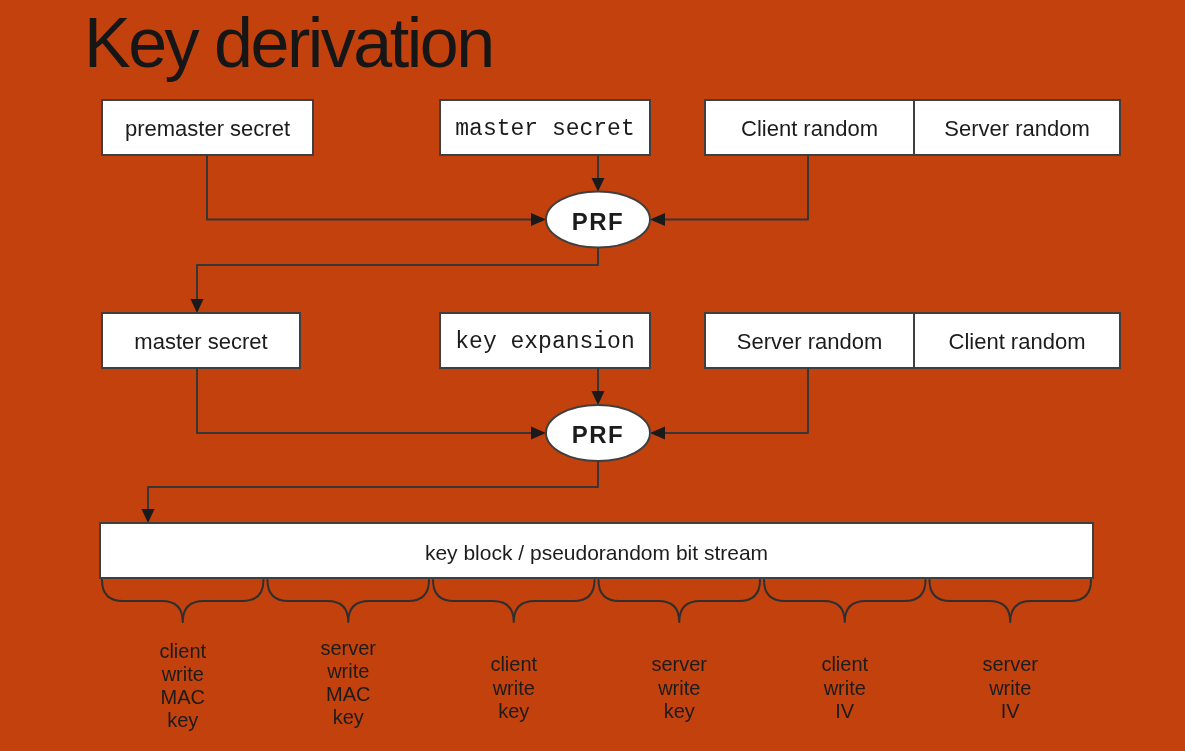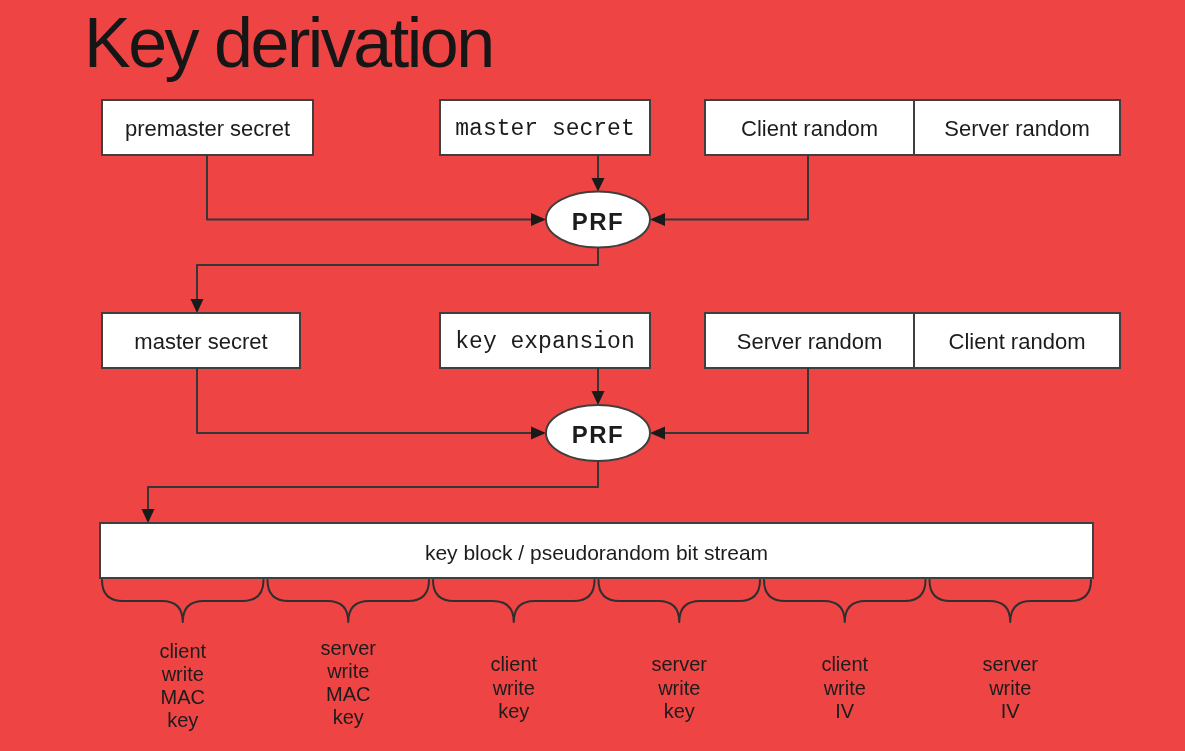--- a/index.html
+++ b/index.html
@@ -1,17 +1,17 @@
 <!DOCTYPE html>
 <html><head>
 <meta charset="utf-8">
 <style>
   html,body{margin:0;padding:0;background:#ffffff;}
   .stage{
-    position:relative;width:1185px;height:751px;background:#ef4444;
+    position:relative;width:1185px;height:751px;background:#c2410c;
     font-family:"Liberation Sans",sans-serif;overflow:hidden;
   }
   .slide-title{
     position:absolute;left:84px;top:8px;margin:0;
     font-family:"Liberation Sans",sans-serif;
     font-size:70px;font-weight:300;letter-spacing:-2.5px;
     line-height:1;color:#161616;white-space:nowrap;
   }
   svg.diagram{position:absolute;left:0;top:0;width:1185px;height:751px;}
   .node{fill:#ffffff;stroke:#3f3f3f;stroke-width:2px;}

